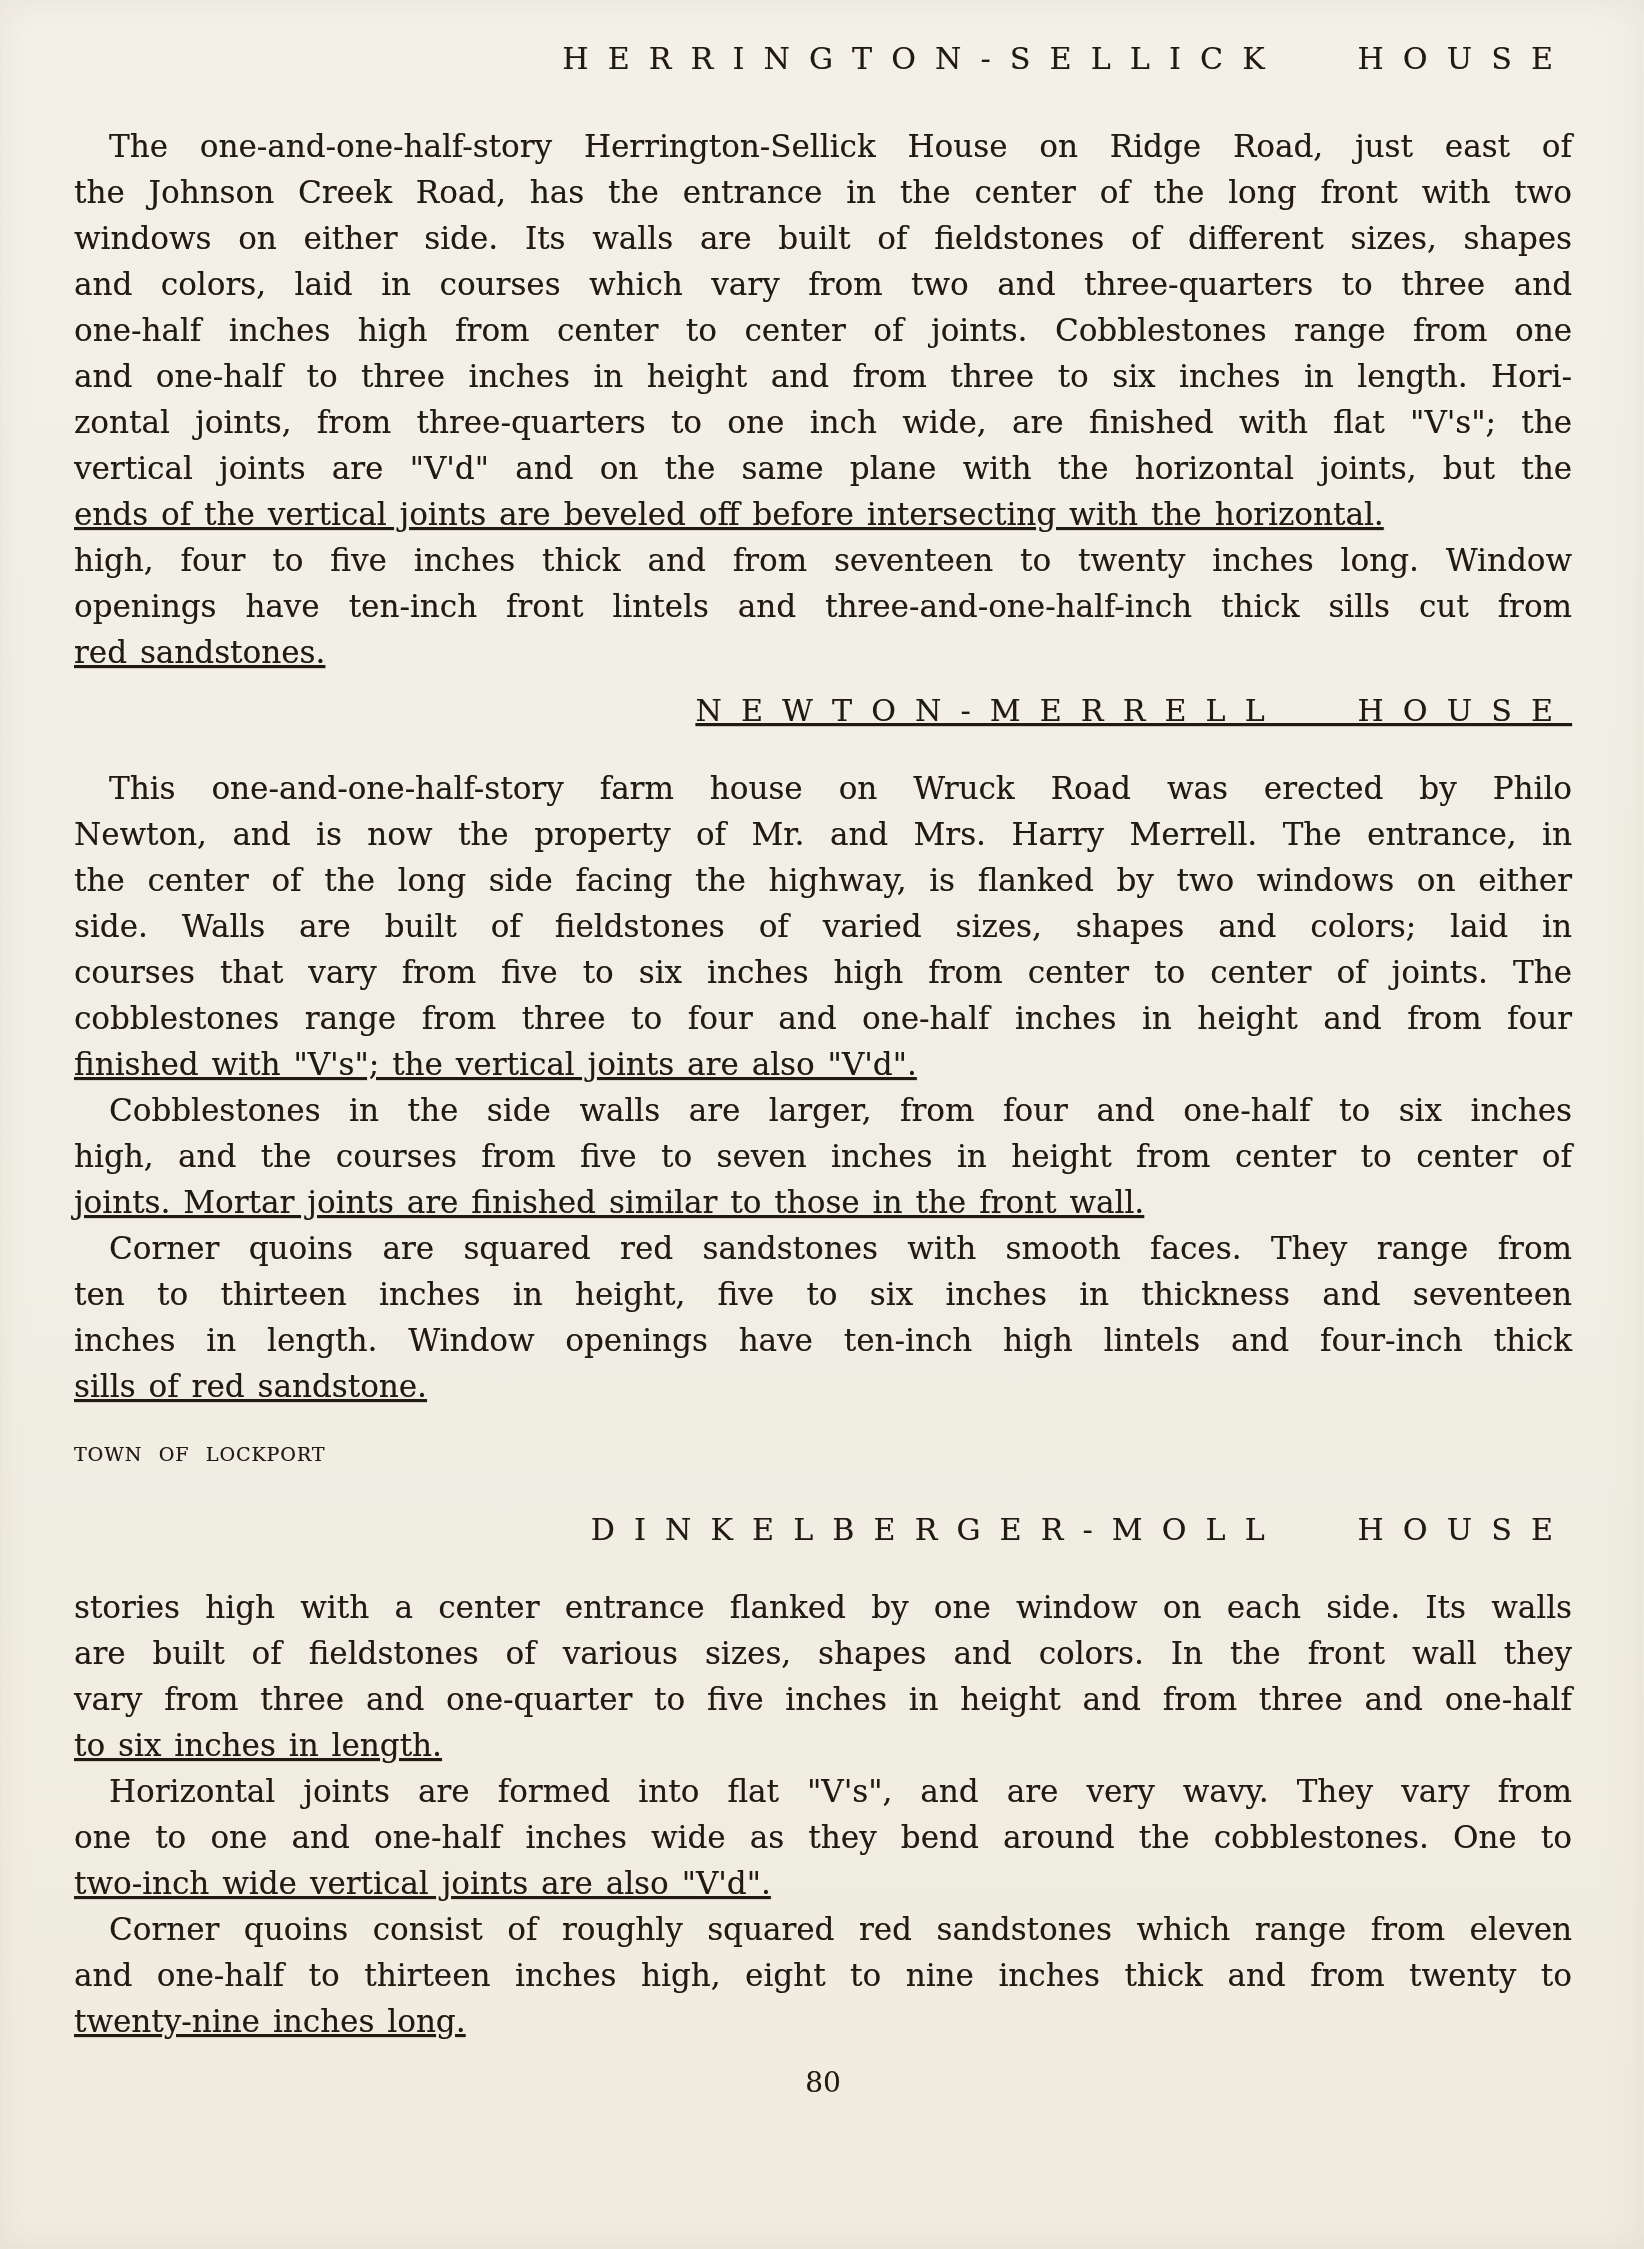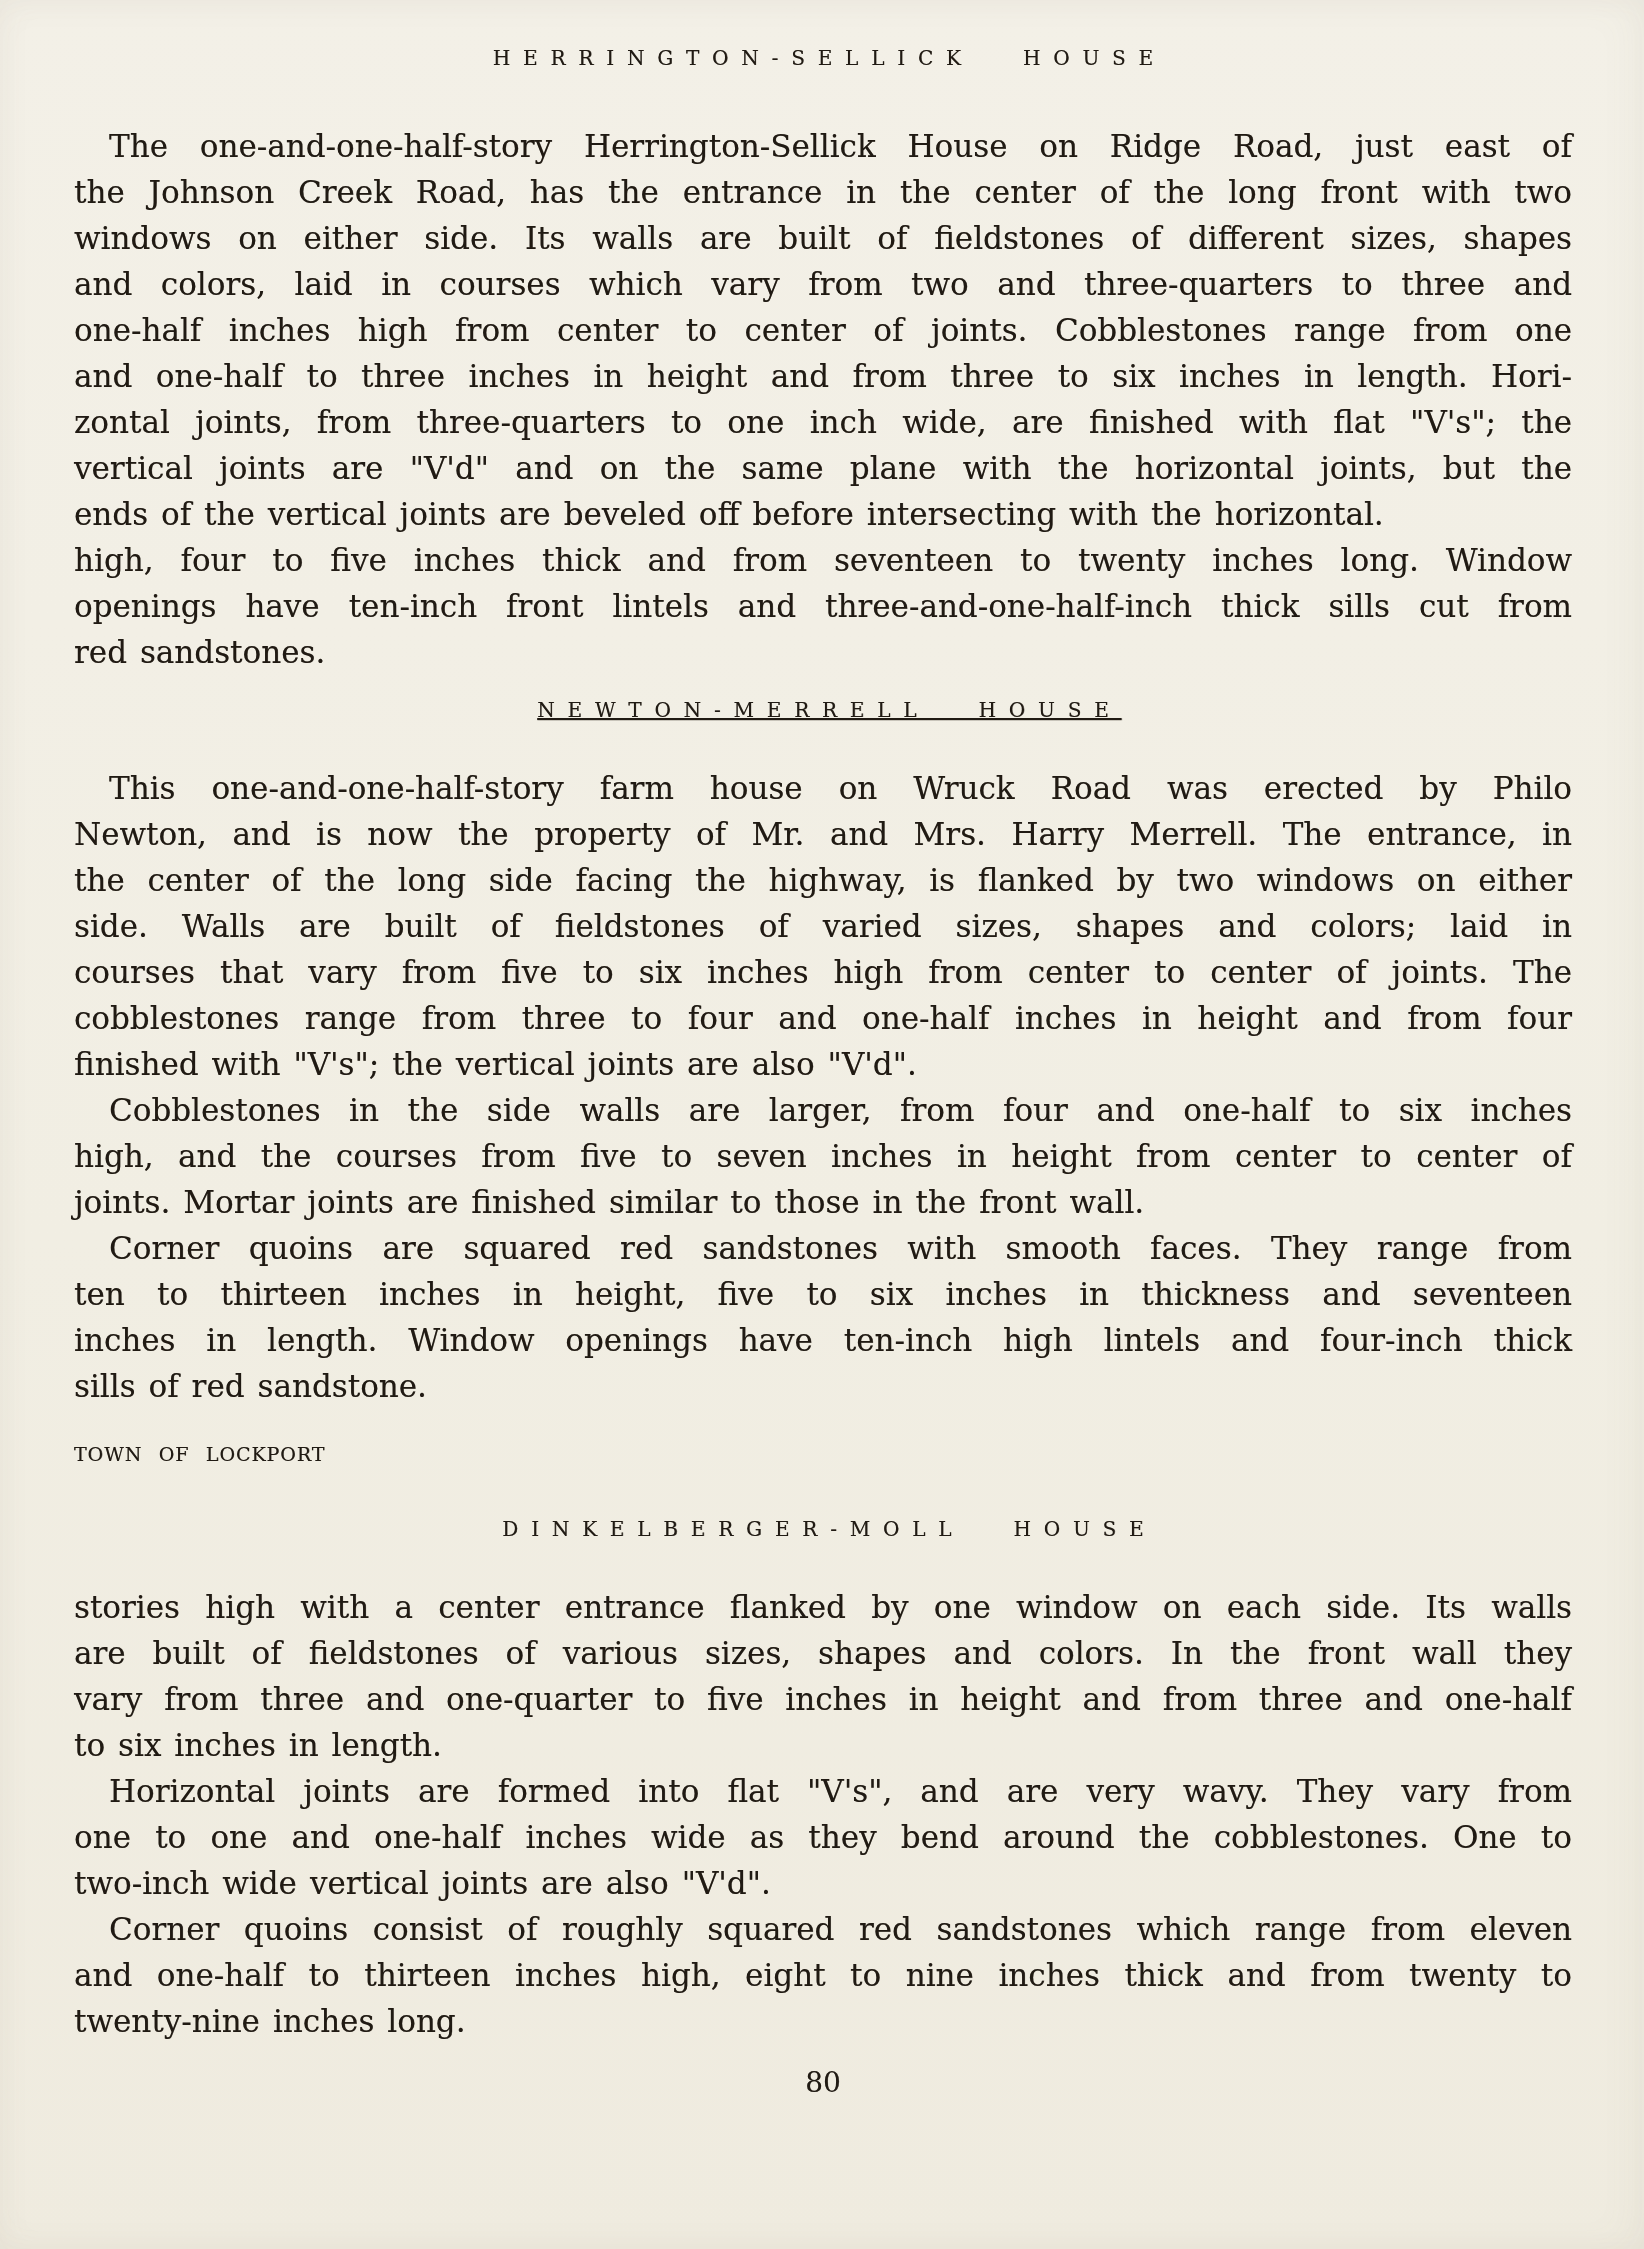--- a/index.html
+++ b/index.html
@@ -10,23 +10,23 @@
     color:#201a13;
     overflow:hidden;
   }
   .page {
     width:1645px; height:2250px;
     padding:42px 73px 0 74px;
     position:relative;
     box-shadow:inset -11.5px 0 38px rgba(120,110,90,0.05), inset 6.7px 0 29px rgba(120,110,90,0.04);
   }
   .house-heading {
-    font-size:20px;
+    font-size:30px;
     line-height:33px;
-    text-align:center;
+    text-align:right;
     letter-spacing:0.64em;
     padding-left:0.64em;
     word-spacing:1.5em;
     white-space:nowrap;
     text-shadow:0.3px 0.4px 0.3px rgba(30,24,16,0.5);
   }
   .house-heading.first { margin:0 0 48px 0; }
   .house-heading.mid { margin:19px 0 38px 0;text-decoration:underline; }
   .house-heading.dink { margin:0 0 38px 0; }
   .town-heading {
@@ -43,21 +43,21 @@
     line-height:46px;
     text-shadow:0.2px 0.3px 0.3px rgba(30,24,16,0.45);
   }
   .line {
     text-align:justify;
     text-align-last:justify;
     text-justify:inter-word;
     word-spacing:0.1em;
   }
   .line.first { text-indent:35px; }
-  .line.last { text-align-last:left; }
+  .line.last { text-align-last:left;text-decoration:underline; }
   .page-number {
     text-align:center;
     font-size:28px;
     line-height:29px;
     margin-top:24px;
     text-shadow:0.2px 0.3px 0.3px rgba(30,24,16,0.45);
   }
 </style>
 </head>
 <body>

